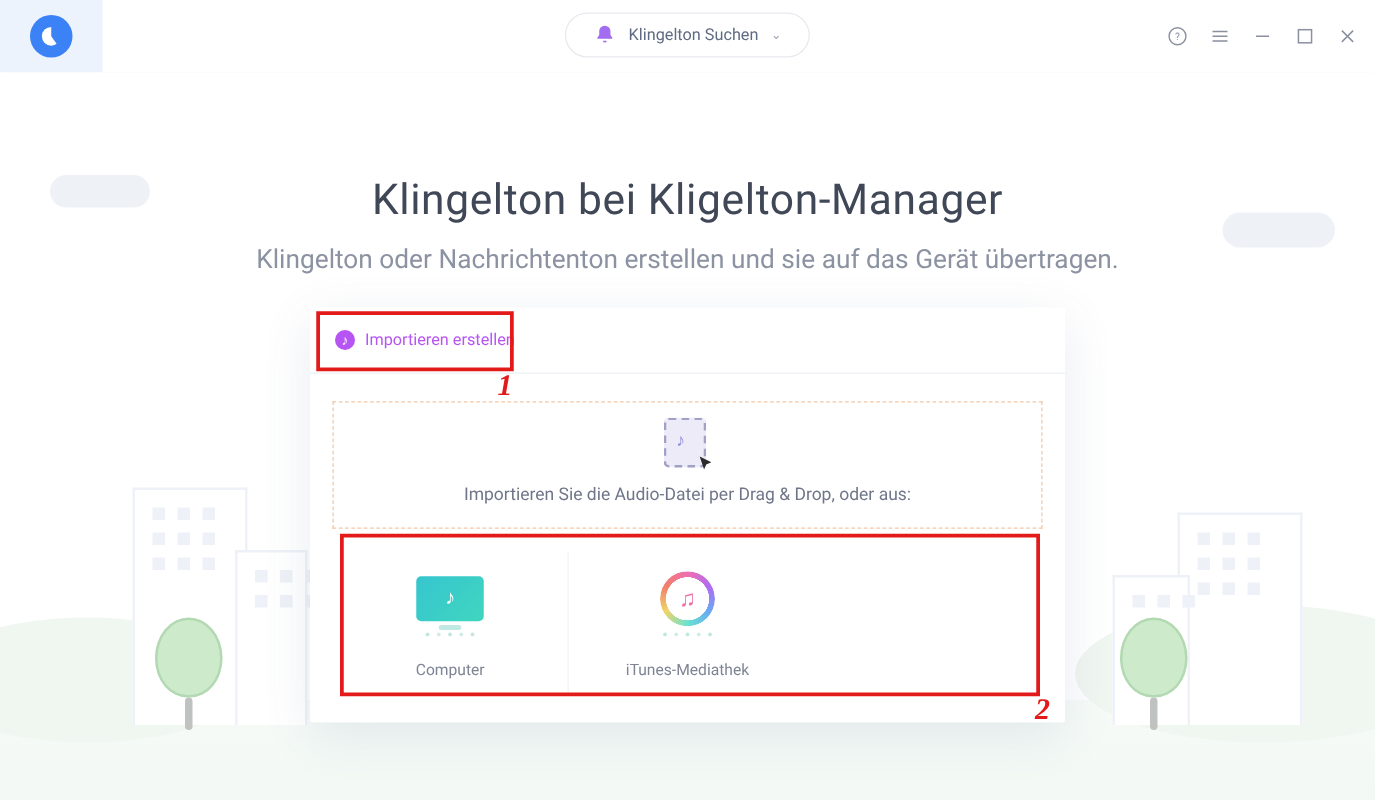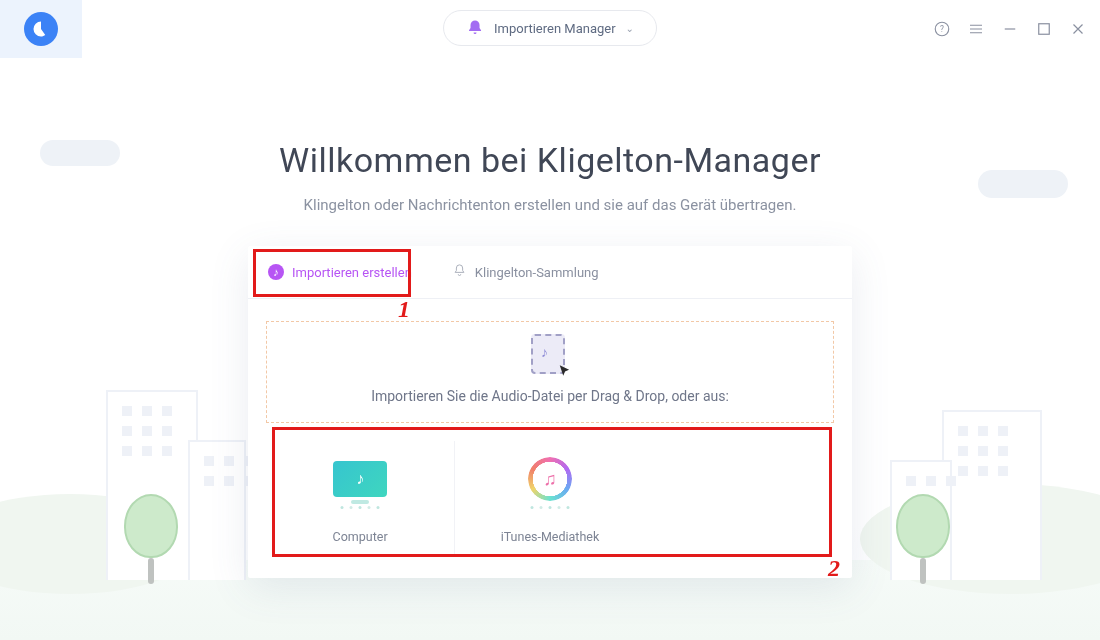--- a/index.html
+++ b/index.html
@@ -88,21 +88,21 @@
     border:2px solid #b2d9b1;
   }
   .tree.t1 { left:124px; }
   .tree.t2 { right:150px; }
 
   
   .heading {
     position:absolute; top:140px; left:0; right:0; text-align:center; z-index:3;
   }
   .heading h1 { font-size:34px; font-weight:400; color:#404756; letter-spacing:.5px; }
-  .heading p  { margin-top:16px; font-size:15px; color:#8b92a1; }
+  .heading p  { margin-top:16px; font-size:21px; color:#8b92a1; }
 
   
   .card {
     position:absolute; top:246px; left:50%; transform:translateX(-50%);
     width:604px; background:#fff;
     box-shadow:0 10px 40px rgba(80,100,140,.12);
     z-index:4; border-radius:2px;
   }
   .tabs { display:flex; align-items:center; height:52px; }
   .tab {
@@ -195,21 +195,21 @@
           <path d="M12 3a9 9 0 0 0-9 9 9 9 0 0 0 9 9c2 0 3.7-.7 5.1-1.8L12 12V3z" fill="#fff"></path>
         </svg>
     </div>
   </div>
 
   <div class="mode-pill">
     <svg class="bell-icon" viewBox="0 0 24 24">
         <path d="M12 2a6 6 0 0 0-6 6v4l-2 3v1h16v-1l-2-3V8a6 6 0 0 0-6-6z" fill="#a36df2"></path>
         <path d="M10 18a2 2 0 0 0 4 0" fill="#a36df2"></path>
       </svg>
-    <span>Importieren Manager</span>
+    <span>Klingelton Suchen</span>
     <span class="chevron">⌄</span>
   </div>
 
   <div class="sysbar">
     <div class="sys-btn">
       <svg viewBox="0 0 24 24">
           <circle cx="12" cy="12" r="9" stroke-width="1.5"></circle>
           <text x="12" y="16" text-anchor="middle" font-size="11" fill="#8a90a0" stroke="none">?</text>
         </svg>
     </div>
@@ -289,37 +289,31 @@
 <div class="tree t1">
     <div class="crown"></div>
     <div class="trunk"></div>
   </div>
 <div class="tree t2">
     <div class="crown"></div>
     <div class="trunk"></div>
   </div>
 
 <div class="heading">
-  <h1>Willkommen bei Kligelton-Manager</h1>
+  <h1>Klingelton bei Kligelton-Manager</h1>
   <p>Klingelton oder Nachrichtenton erstellen und sie auf das Gerät übertragen.</p>
 </div>
 
 <div class="card">
   <div class="tabs">
     <div class="tab active">
       <span class="tico">
           <span class="tico-bg">♪</span>
         </span>
       <span>Importieren erstellen</span>
-    </div>
-    <div class="tab">
-      <span class="ticon"><svg viewBox="0 0 24 24">
-            <path d="M12 3a5 5 0 0 0-5 5v4l-2 3h14l-2-3V8a5 5 0 0 0-5-5zM10 18a2 2 0 0 0 4 0" stroke-width="1.5"></path>
-          </svg></span>
-      <span>Klingelton-Sammlung</span>
     </div>
   </div>
   <div class="tabs-hr"></div>
 
   <div class="card-body">
     <div class="drop-zone">
       <div class="dz-ill">
         <div class="page"></div>
         <div class="note">♪</div>
         <svg class="cursor" viewBox="0 0 24 24">

